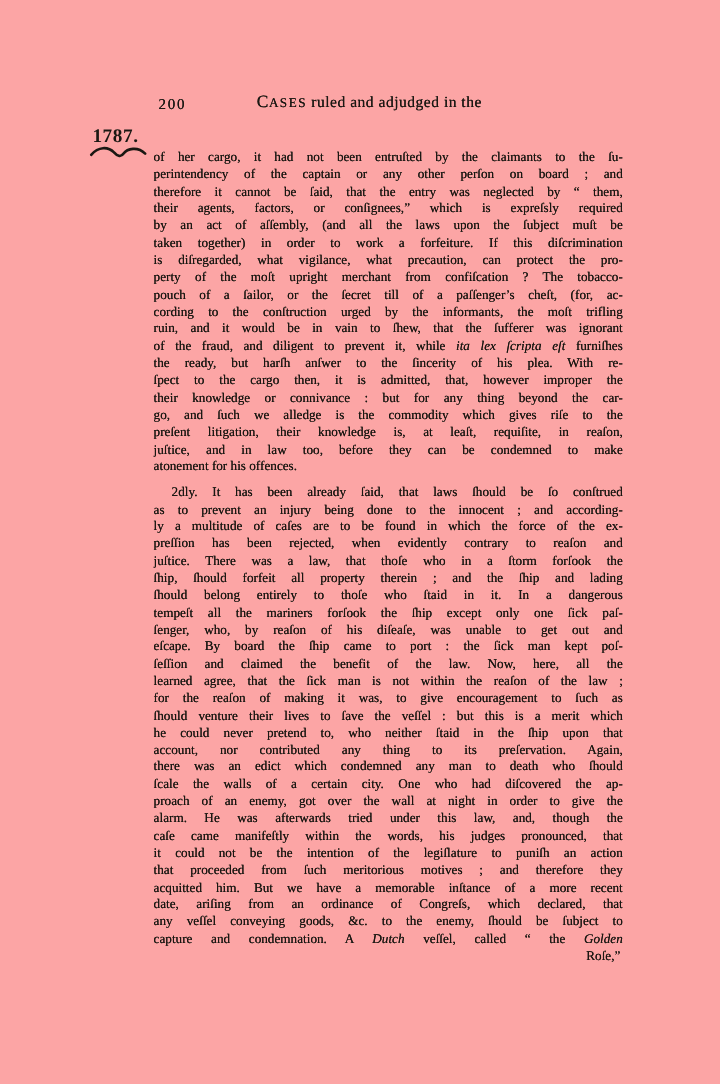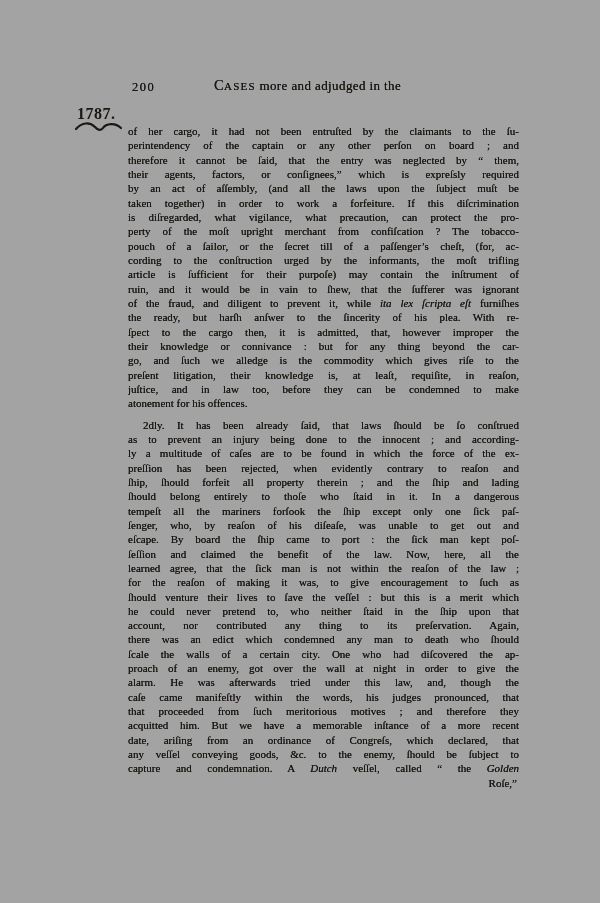--- a/index.html
+++ b/index.html
@@ -6,21 +6,21 @@
     margin: 0;
     padding: 0;
     background: #e9e9e7;
     font-family: "Liberation Serif", "DejaVu Serif", serif;
   }
   #page {
     position: relative;
     width: 600px;
     height: 903px;
     margin: 0 auto;
-    background: #a3a3a3;
+    background: #fca5a5;
     color: #1b1813;
     overflow: hidden;
   }
   
   .page-number {
     position: absolute;
     left: 132px;
     top: 80px;
     font-size: 12.5px;
     letter-spacing: 1.5px;
@@ -83,73 +83,74 @@
   }
 </style>
 </head>
 <body>
 
 <div id="page">
 
   <div class="page-number">200</div>
 
   <div class="running-title">
-    <span class="cap-initial">C</span><span class="small-caps">ASES</span><span> more and adjudged in the</span>
+    <span class="cap-initial">C</span><span class="small-caps">ASES</span><span> ruled and adjudged in the</span>
   </div>
 
   <div class="margin-year">1787.</div>
 
   <svg class="year-brace" viewBox="0 0 50 13">
     <path d="M2 9 C 8 2, 16 2, 21 7 C 24 10.5, 27 11, 29 8 C 32 3.5, 41 2, 47 8" fill="none" stroke="#1b1813" stroke-width="2.2" stroke-linecap="round"></path>
   </svg>
 
   <div id="text-block">
       <div class="para">
         <div class="line"><span>of her cargo, it had not been entruſted by the claimants to the ſu-</span></div>
         <div class="line"><span>perintendency of the captain or any other perſon on board ; and</span></div>
         <div class="line"><span>therefore it cannot be ſaid, that the entry was neglected by “ them,</span></div>
         <div class="line"><span>their agents, factors, or conſignees,” which is expreſsly required</span></div>
         <div class="line"><span>by an act of aſſembly, (and all the laws upon the ſubject muſt be</span></div>
         <div class="line"><span>taken together) in order to work a forfeiture. If this diſcrimination</span></div>
         <div class="line"><span>is diſregarded, what vigilance, what precaution, can protect the pro-</span></div>
         <div class="line"><span>perty of the moſt upright merchant from confiſcation ? The tobacco-</span></div>
         <div class="line"><span>pouch of a ſailor, or the ſecret till of a paſſenger’s cheſt, (for, ac-</span></div>
         <div class="line"><span>cording to the conſtruction urged by the informants, the moſt trifling</span></div>
-        <div class="line"><span>article is ſufficient for their purpoſe) may contain the inſtrument of</span></div>
         <div class="line"><span>ruin, and it would be in vain to ſhew, that the ſufferer was ignorant</span></div>
         <div class="line"><span>of the fraud, and diligent to prevent it, while </span><span class="it">ita lex ſcripta eſt</span><span> furniſhes</span></div>
         <div class="line"><span>the ready, but harſh anſwer to the ſincerity of his plea. With re-</span></div>
         <div class="line"><span>ſpect to the cargo then, it is admitted, that, however improper the</span></div>
         <div class="line"><span>their knowledge or connivance : but for any thing beyond the car-</span></div>
         <div class="line"><span>go, and ſuch we alledge is the commodity which gives riſe to the</span></div>
         <div class="line"><span>preſent litigation, their knowledge is, at leaſt, requiſite, in reaſon,</span></div>
         <div class="line"><span>juſtice, and in law too, before they can be condemned to make</span></div>
         <div class="line nojust"><span>atonement for his offences.</span></div>
       </div>
       <div class="para">
         <div class="line first-indent"><span>2dly. It has been already ſaid, that laws ſhould be ſo conſtrued</span></div>
         <div class="line"><span>as to prevent an injury being done to the innocent ; and according-</span></div>
         <div class="line"><span>ly a multitude of caſes are to be found in which the force of the ex-</span></div>
         <div class="line"><span>preſſion has been rejected, when evidently contrary to reaſon and</span></div>
+        <div class="line"><span>juſtice. There was a law, that thoſe who in a ſtorm forſook the</span></div>
         <div class="line"><span>ſhip, ſhould forfeit all property therein ; and the ſhip and lading</span></div>
         <div class="line"><span>ſhould belong entirely to thoſe who ſtaid in it. In a dangerous</span></div>
         <div class="line"><span>tempeſt all the mariners forſook the ſhip except only one ſick paſ-</span></div>
         <div class="line"><span>ſenger, who, by reaſon of his diſeaſe, was unable to get out and</span></div>
         <div class="line"><span>eſcape. By board the ſhip came to port : the ſick man kept poſ-</span></div>
         <div class="line"><span>ſeſſion and claimed the benefit of the law. Now, here, all the</span></div>
         <div class="line"><span>learned agree, that the ſick man is not within the reaſon of the law ;</span></div>
         <div class="line"><span>for the reaſon of making it was, to give encouragement to ſuch as</span></div>
         <div class="line"><span>ſhould venture their lives to ſave the veſſel : but this is a merit which</span></div>
         <div class="line"><span>he could never pretend to, who neither ſtaid in the ſhip upon that</span></div>
         <div class="line"><span>account, nor contributed any thing to its preſervation. Again,</span></div>
         <div class="line"><span>there was an edict which condemned any man to death who ſhould</span></div>
         <div class="line"><span>ſcale the walls of a certain city. One who had diſcovered the ap-</span></div>
         <div class="line"><span>proach of an enemy, got over the wall at night in order to give the</span></div>
         <div class="line"><span>alarm. He was afterwards tried under this law, and, though the</span></div>
         <div class="line"><span>caſe came manifeſtly within the words, his judges pronounced, that</span></div>
+        <div class="line"><span>it could not be the intention of the legiſlature to puniſh an action</span></div>
         <div class="line"><span>that proceeded from ſuch meritorious motives ; and therefore they</span></div>
         <div class="line"><span>acquitted him. But we have a memorable inſtance of a more recent</span></div>
         <div class="line"><span>date, ariſing from an ordinance of Congreſs, which declared, that</span></div>
         <div class="line"><span>any veſſel conveying goods, &amp;c. to the enemy, ſhould be ſubject to</span></div>
         <div class="line"><span>capture and condemnation. A </span><span class="it">Dutch</span><span> veſſel, called “ the </span><span class="it">Golden</span></div>
       </div>
       <div class="catchword">Roſe,”</div>
     </div>
 
 </div>

